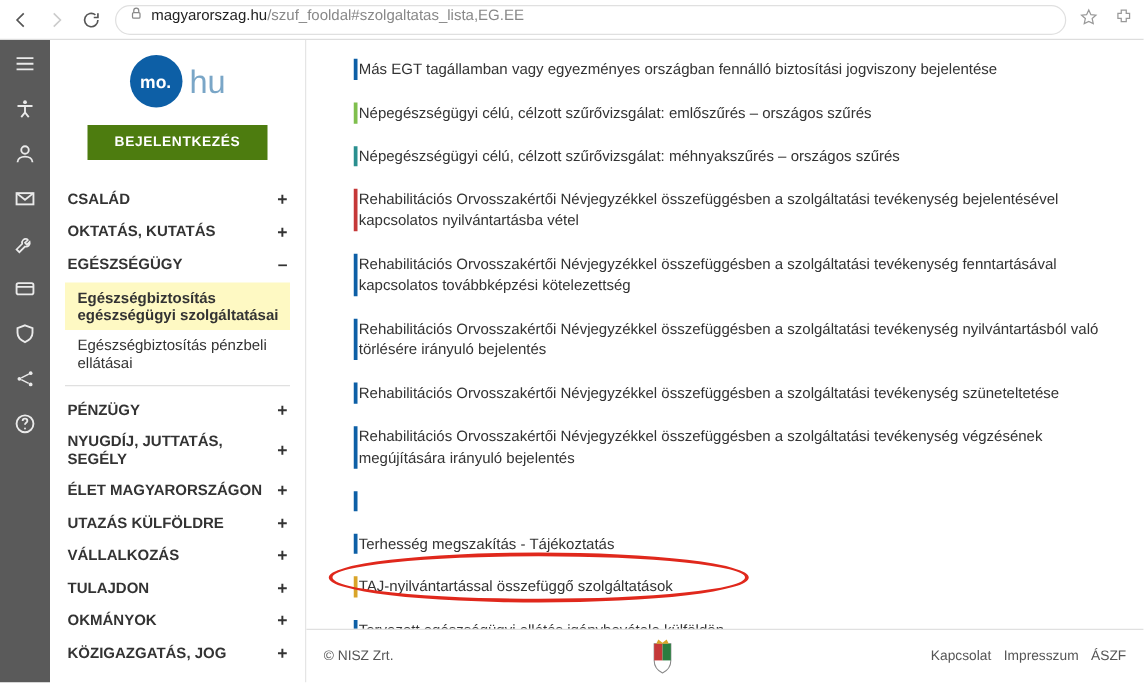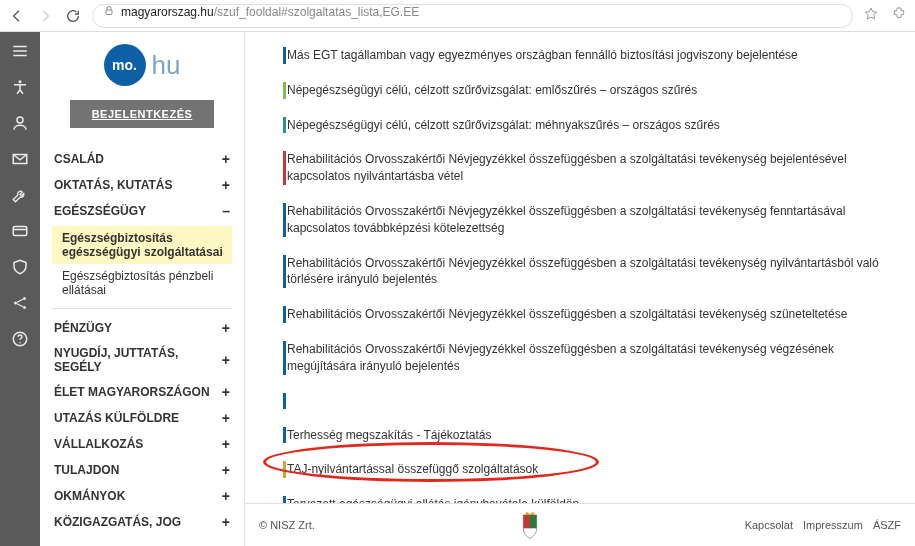--- a/index.html
+++ b/index.html
@@ -36,22 +36,22 @@
     width: 205px; background: #fff; padding: 10px 12px 0 12px; border-right: 1px solid #e5e5e5;
     overflow: hidden;
   }
   .logo-wrap { display: flex; align-items: center; justify-content: center; gap: 6px; margin: 2px 0 14px; }
   .logo-circle {
     width: 42px; height: 42px; border-radius: 50%; background: #0d5fa6; color: #fff;
     display: flex; align-items: center; justify-content: center; font-size: 14px; font-weight: 600; text-align: center;
   }
   .logo-suffix { color: #7aa6c7; font-size: 26px; font-weight: 300; }
   .login-btn {
-    display: block; margin: 0 auto 18px; background: #737373; color: #fff; border: none;
-    padding: 8px 22px; font-size: 11px; letter-spacing: 0.5px; font-weight: 700; cursor: pointer; text-decoration: underline;
+    display: block; margin: 0 auto 18px; background: #4d7c0f; color: #fff; border: none;
+    padding: 8px 22px; font-size: 11px; letter-spacing: 0.5px; font-weight: 700; cursor: pointer;
   }
   .navlist { list-style: none; }
   .nav-item {
     display: flex; align-items: center; justify-content: space-between; padding: 5px 2px;
     font-size: 12px; font-weight: 700; color: #333; cursor: pointer;
   }
   .nav-item .toggle { font-size: 14px; font-weight: 700; padding-left: 6px; }
   .nav-sub { list-style: none; margin: 2px 0 6px 0; }
   .nav-sub li { font-size: 12px; font-weight: 400; padding: 5px 4px 5px 10px; color: #333; cursor: pointer; }
   .nav-sub li.active { background: #fef9c3; font-weight: 600; }

